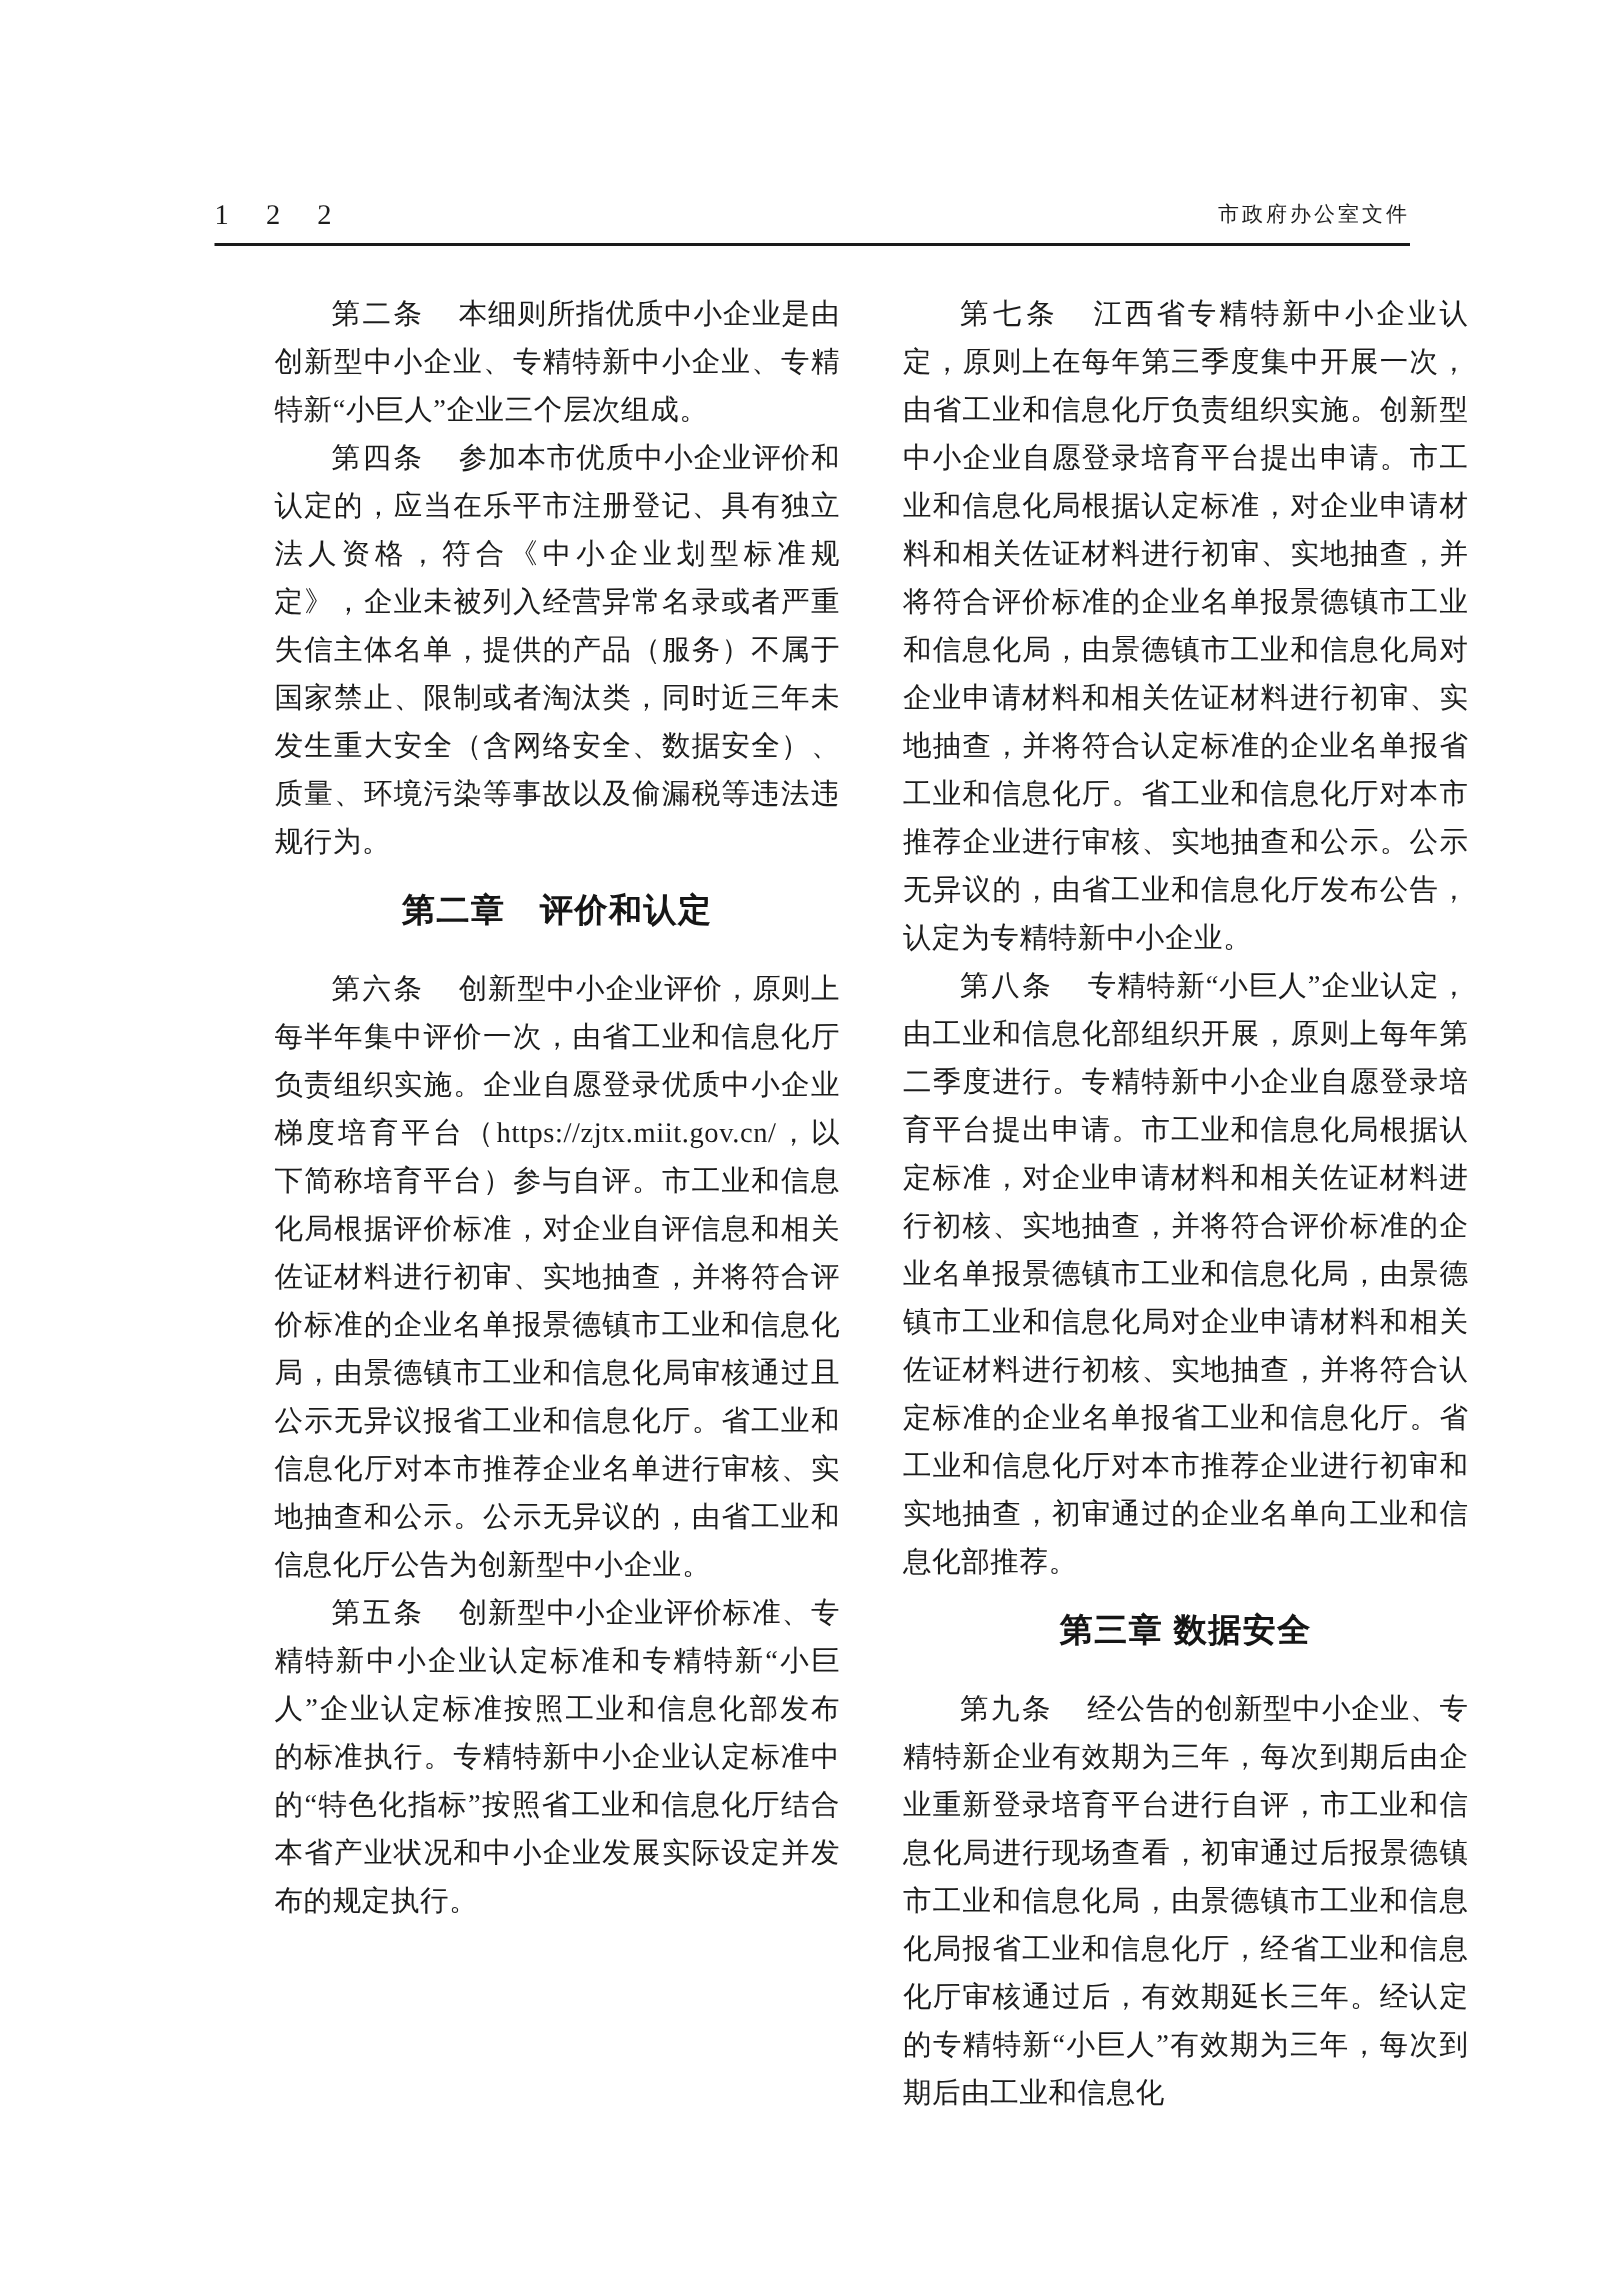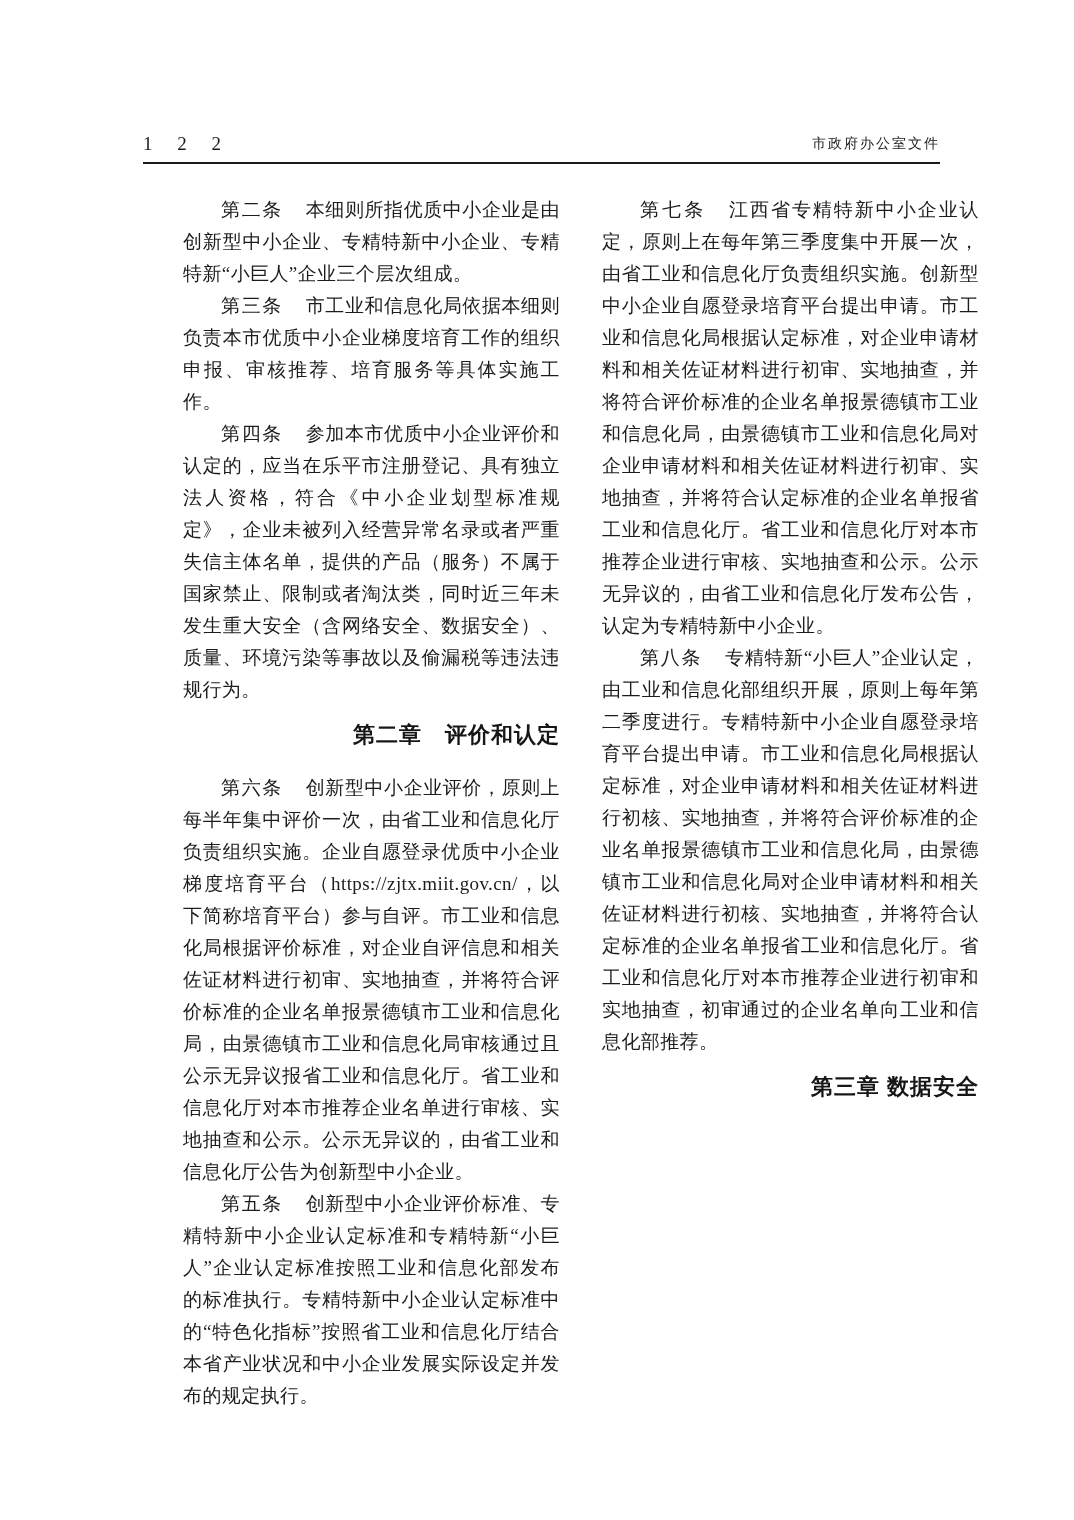--- a/index.html
+++ b/index.html
@@ -65,44 +65,44 @@
   .art-num {
     margin-right: 1.2em;
     letter-spacing: 1.5px;
   }
   .chapter-heading {
     font-family: "Liberation Sans", "DejaVu Sans", sans-serif;
     font-weight: bold;
     font-size: 22px;
     line-height: 32px;
     letter-spacing: 1px;
-    text-align: right;
+    text-align: center;
     margin: 13px 0 21px 0;
     color: #161616;
   }
 </style>
 </head>
 <body>
 
 <div class="page">
 
   <div class="header">
     <span class="page-number">1 2 2</span>
     <span class="header-title">市政府办公室文件</span>
   </div>
 
   <div class="content">
     <div class="column">
         <p class="para"><span class="art-num">第二条</span>本细则所指优质中小企业是由创新型中小企业、专精特新中小企业、专精特新“小巨人”企业三个层次组成。</p>
-        <p class="para"><span class="art-num">第三条</span>市工业和信息化局依据本细则负责本市优质中小企业梯度培育工作的组织申报、审核推荐、培育服务等具体实施工作。</p>
         <p class="para"><span class="art-num">第四条</span>参加本市优质中小企业评价和认定的，应当在乐平市注册登记、具有独立法人资格，符合《中小企业划型标准规定》，企业未被列入经营异常名录或者严重失信主体名单，提供的产品（服务）不属于国家禁止、限制或者淘汰类，同时近三年未发生重大安全（含网络安全、数据安全）、质量、环境污染等事故以及偷漏税等违法违规行为。</p>
         <h2 class="chapter-heading">第二章　评价和认定</h2>
         <p class="para"><span class="art-num">第六条</span>创新型中小企业评价，原则上每半年集中评价一次，由省工业和信息化厅负责组织实施。企业自愿登录优质中小企业梯度培育平台（https://zjtx.miit.gov.cn/，以下简称培育平台）参与自评。市工业和信息化局根据评价标准，对企业自评信息和相关佐证材料进行初审、实地抽查，并将符合评价标准的企业名单报景德镇市工业和信息化局，由景德镇市工业和信息化局审核通过且公示无异议报省工业和信息化厅。省工业和信息化厅对本市推荐企业名单进行审核、实地抽查和公示。公示无异议的，由省工业和信息化厅公告为创新型中小企业。</p>
         <p class="para"><span class="art-num">第五条</span>创新型中小企业评价标准、专精特新中小企业认定标准和专精特新“小巨人”企业认定标准按照工业和信息化部发布的标准执行。专精特新中小企业认定标准中的“特色化指标”按照省工业和信息化厅结合本省产业状况和中小企业发展实际设定并发布的规定执行。</p>
       </div>
     <div class="column">
         <p class="para"><span class="art-num">第七条</span>江西省专精特新中小企业认定，原则上在每年第三季度集中开展一次，由省工业和信息化厅负责组织实施。创新型中小企业自愿登录培育平台提出申请。市工业和信息化局根据认定标准，对企业申请材料和相关佐证材料进行初审、实地抽查，并将符合评价标准的企业名单报景德镇市工业和信息化局，由景德镇市工业和信息化局对企业申请材料和相关佐证材料进行初审、实地抽查，并将符合认定标准的企业名单报省工业和信息化厅。省工业和信息化厅对本市推荐企业进行审核、实地抽查和公示。公示无异议的，由省工业和信息化厅发布公告，认定为专精特新中小企业。</p>
         <p class="para"><span class="art-num">第八条</span>专精特新“小巨人”企业认定，由工业和信息化部组织开展，原则上每年第二季度进行。专精特新中小企业自愿登录培育平台提出申请。市工业和信息化局根据认定标准，对企业申请材料和相关佐证材料进行初核、实地抽查，并将符合评价标准的企业名单报景德镇市工业和信息化局，由景德镇市工业和信息化局对企业申请材料和相关佐证材料进行初核、实地抽查，并将符合认定标准的企业名单报省工业和信息化厅。省工业和信息化厅对本市推荐企业进行初审和实地抽查，初审通过的企业名单向工业和信息化部推荐。</p>
         <h2 class="chapter-heading">第三章 数据安全</h2>
+        <p class="para"><span class="art-num">第九条</span>经公告的创新型中小企业、专精特新企业有效期为三年，每次到期后由企业重新登录培育平台进行自评，市工业和信息化局进行现场查看，初审通过后报景德镇市工业和信息化局，由景德镇市工业和信息化局报省工业和信息化厅，经省工业和信息化厅审核通过后，有效期延长三年。经认定的专精特新“小巨人”有效期为三年，每次到期后由工业和信息化</p>
       </div>
   </div>
 
 </div>
 
 </body></html>

